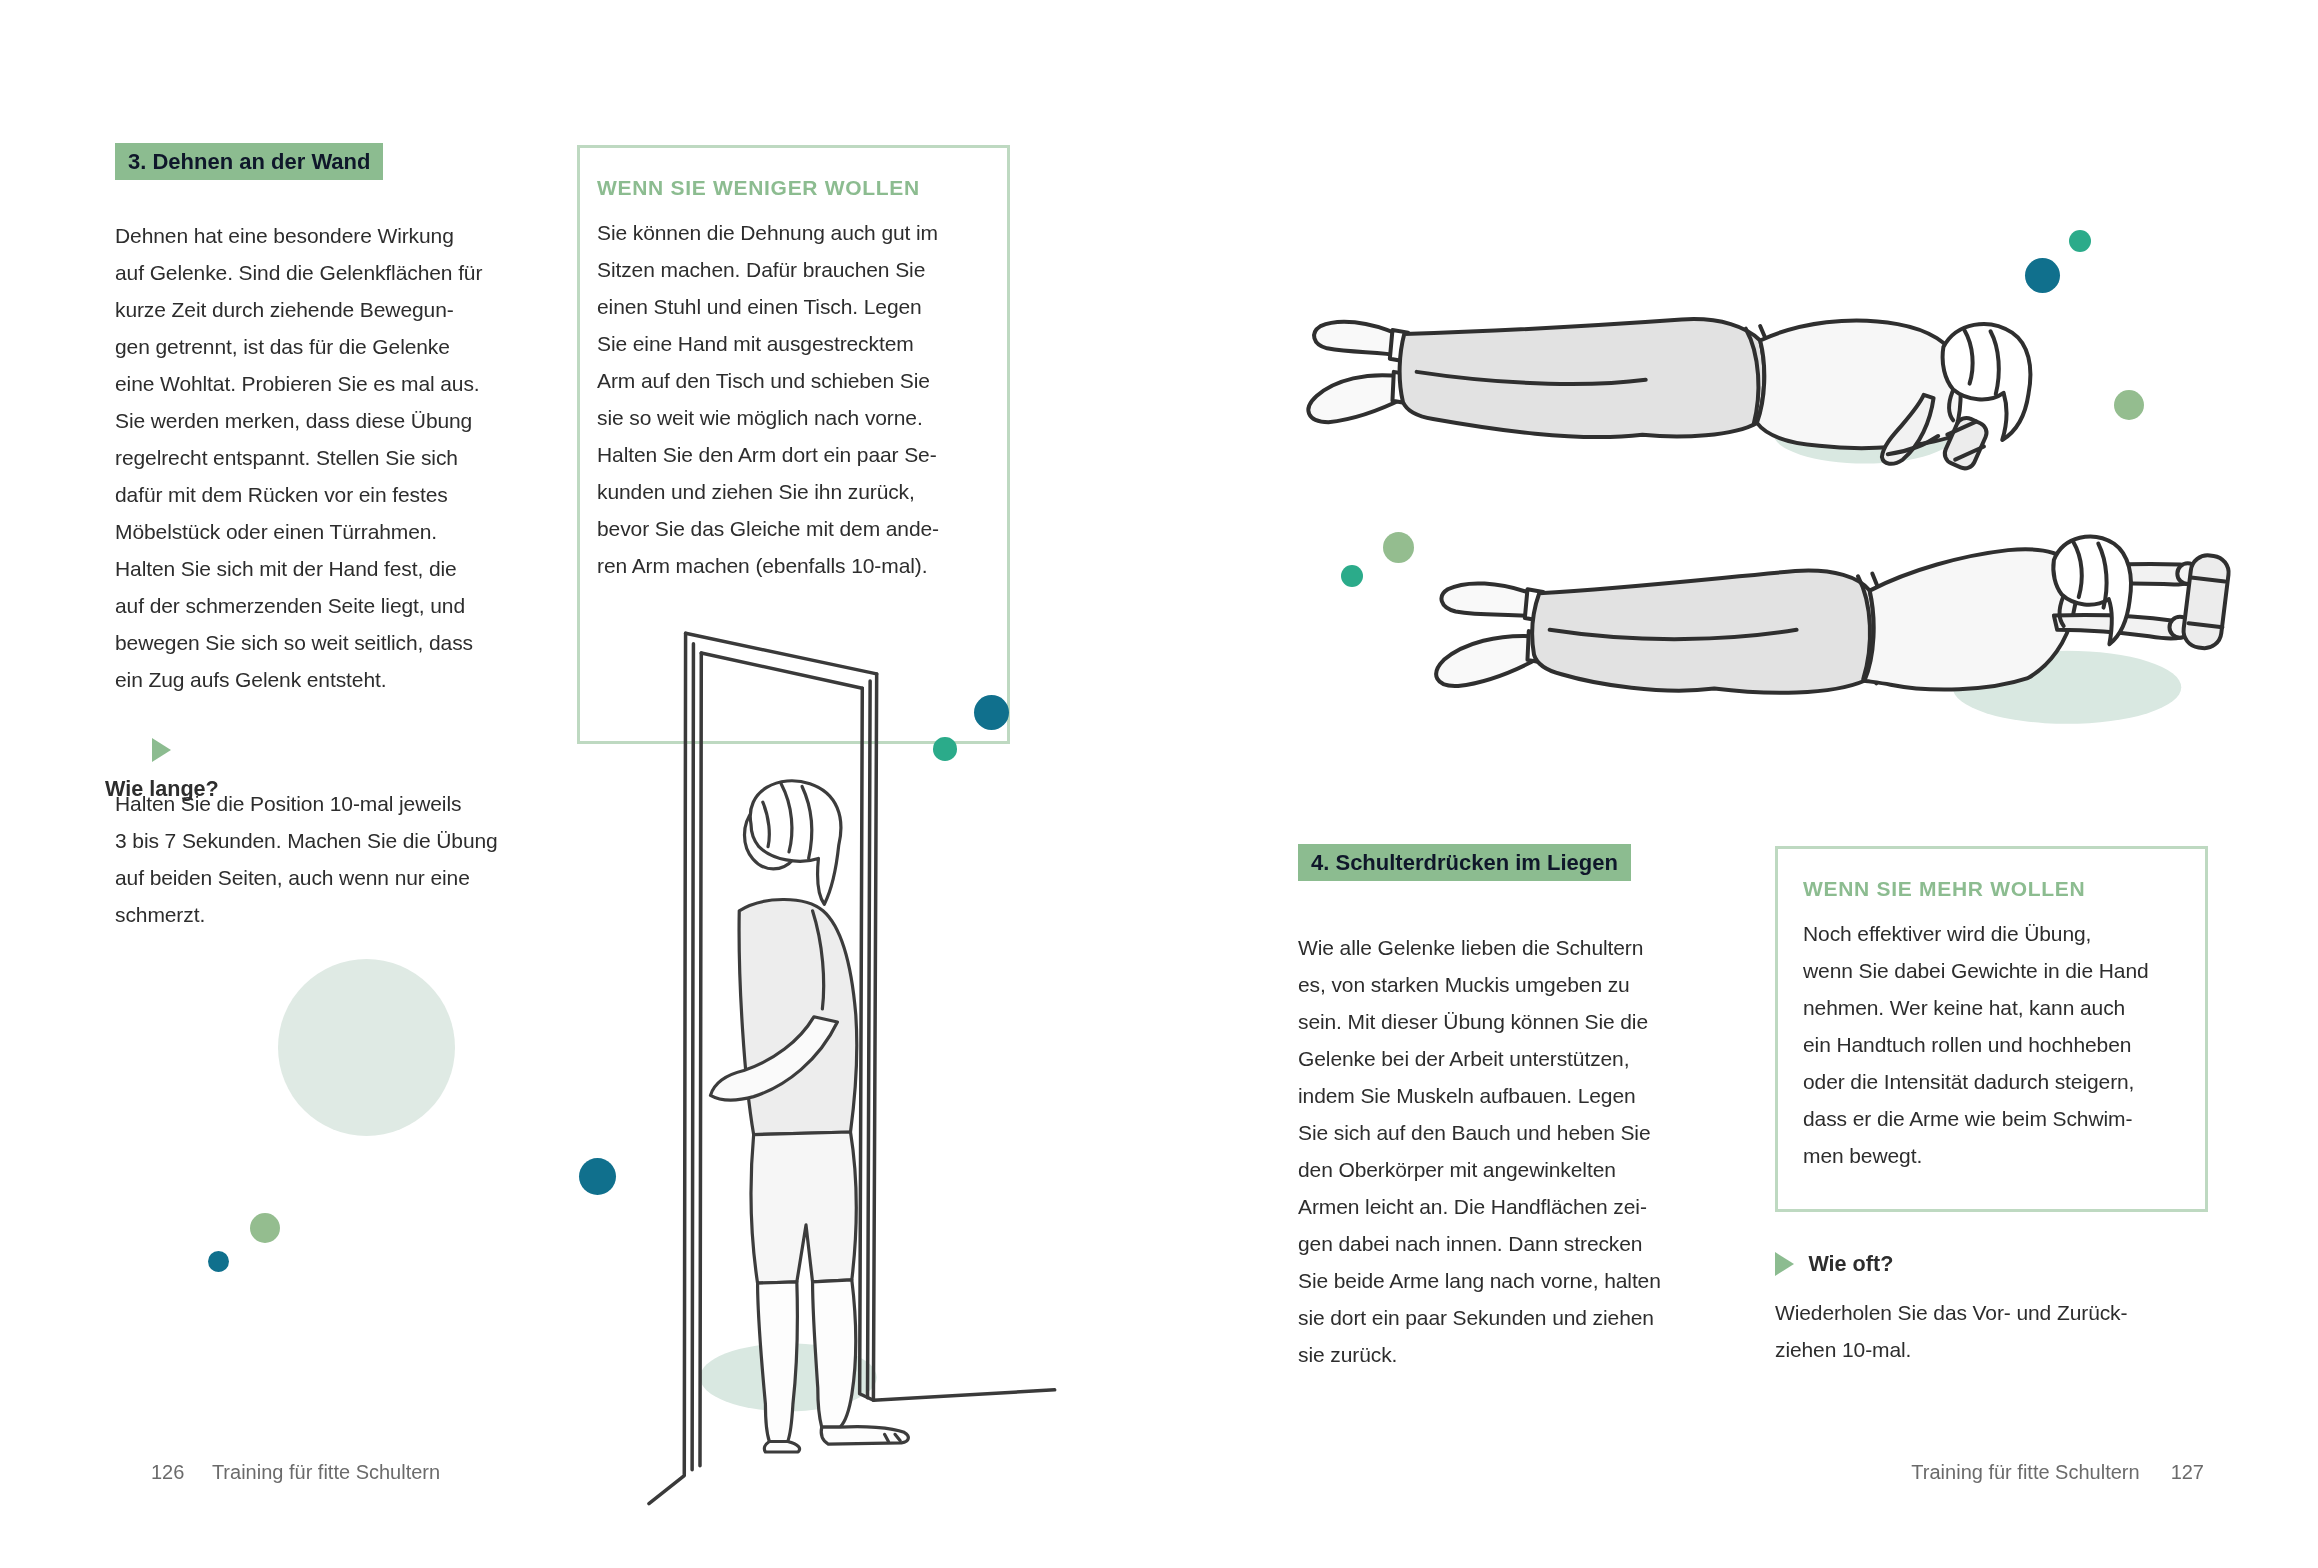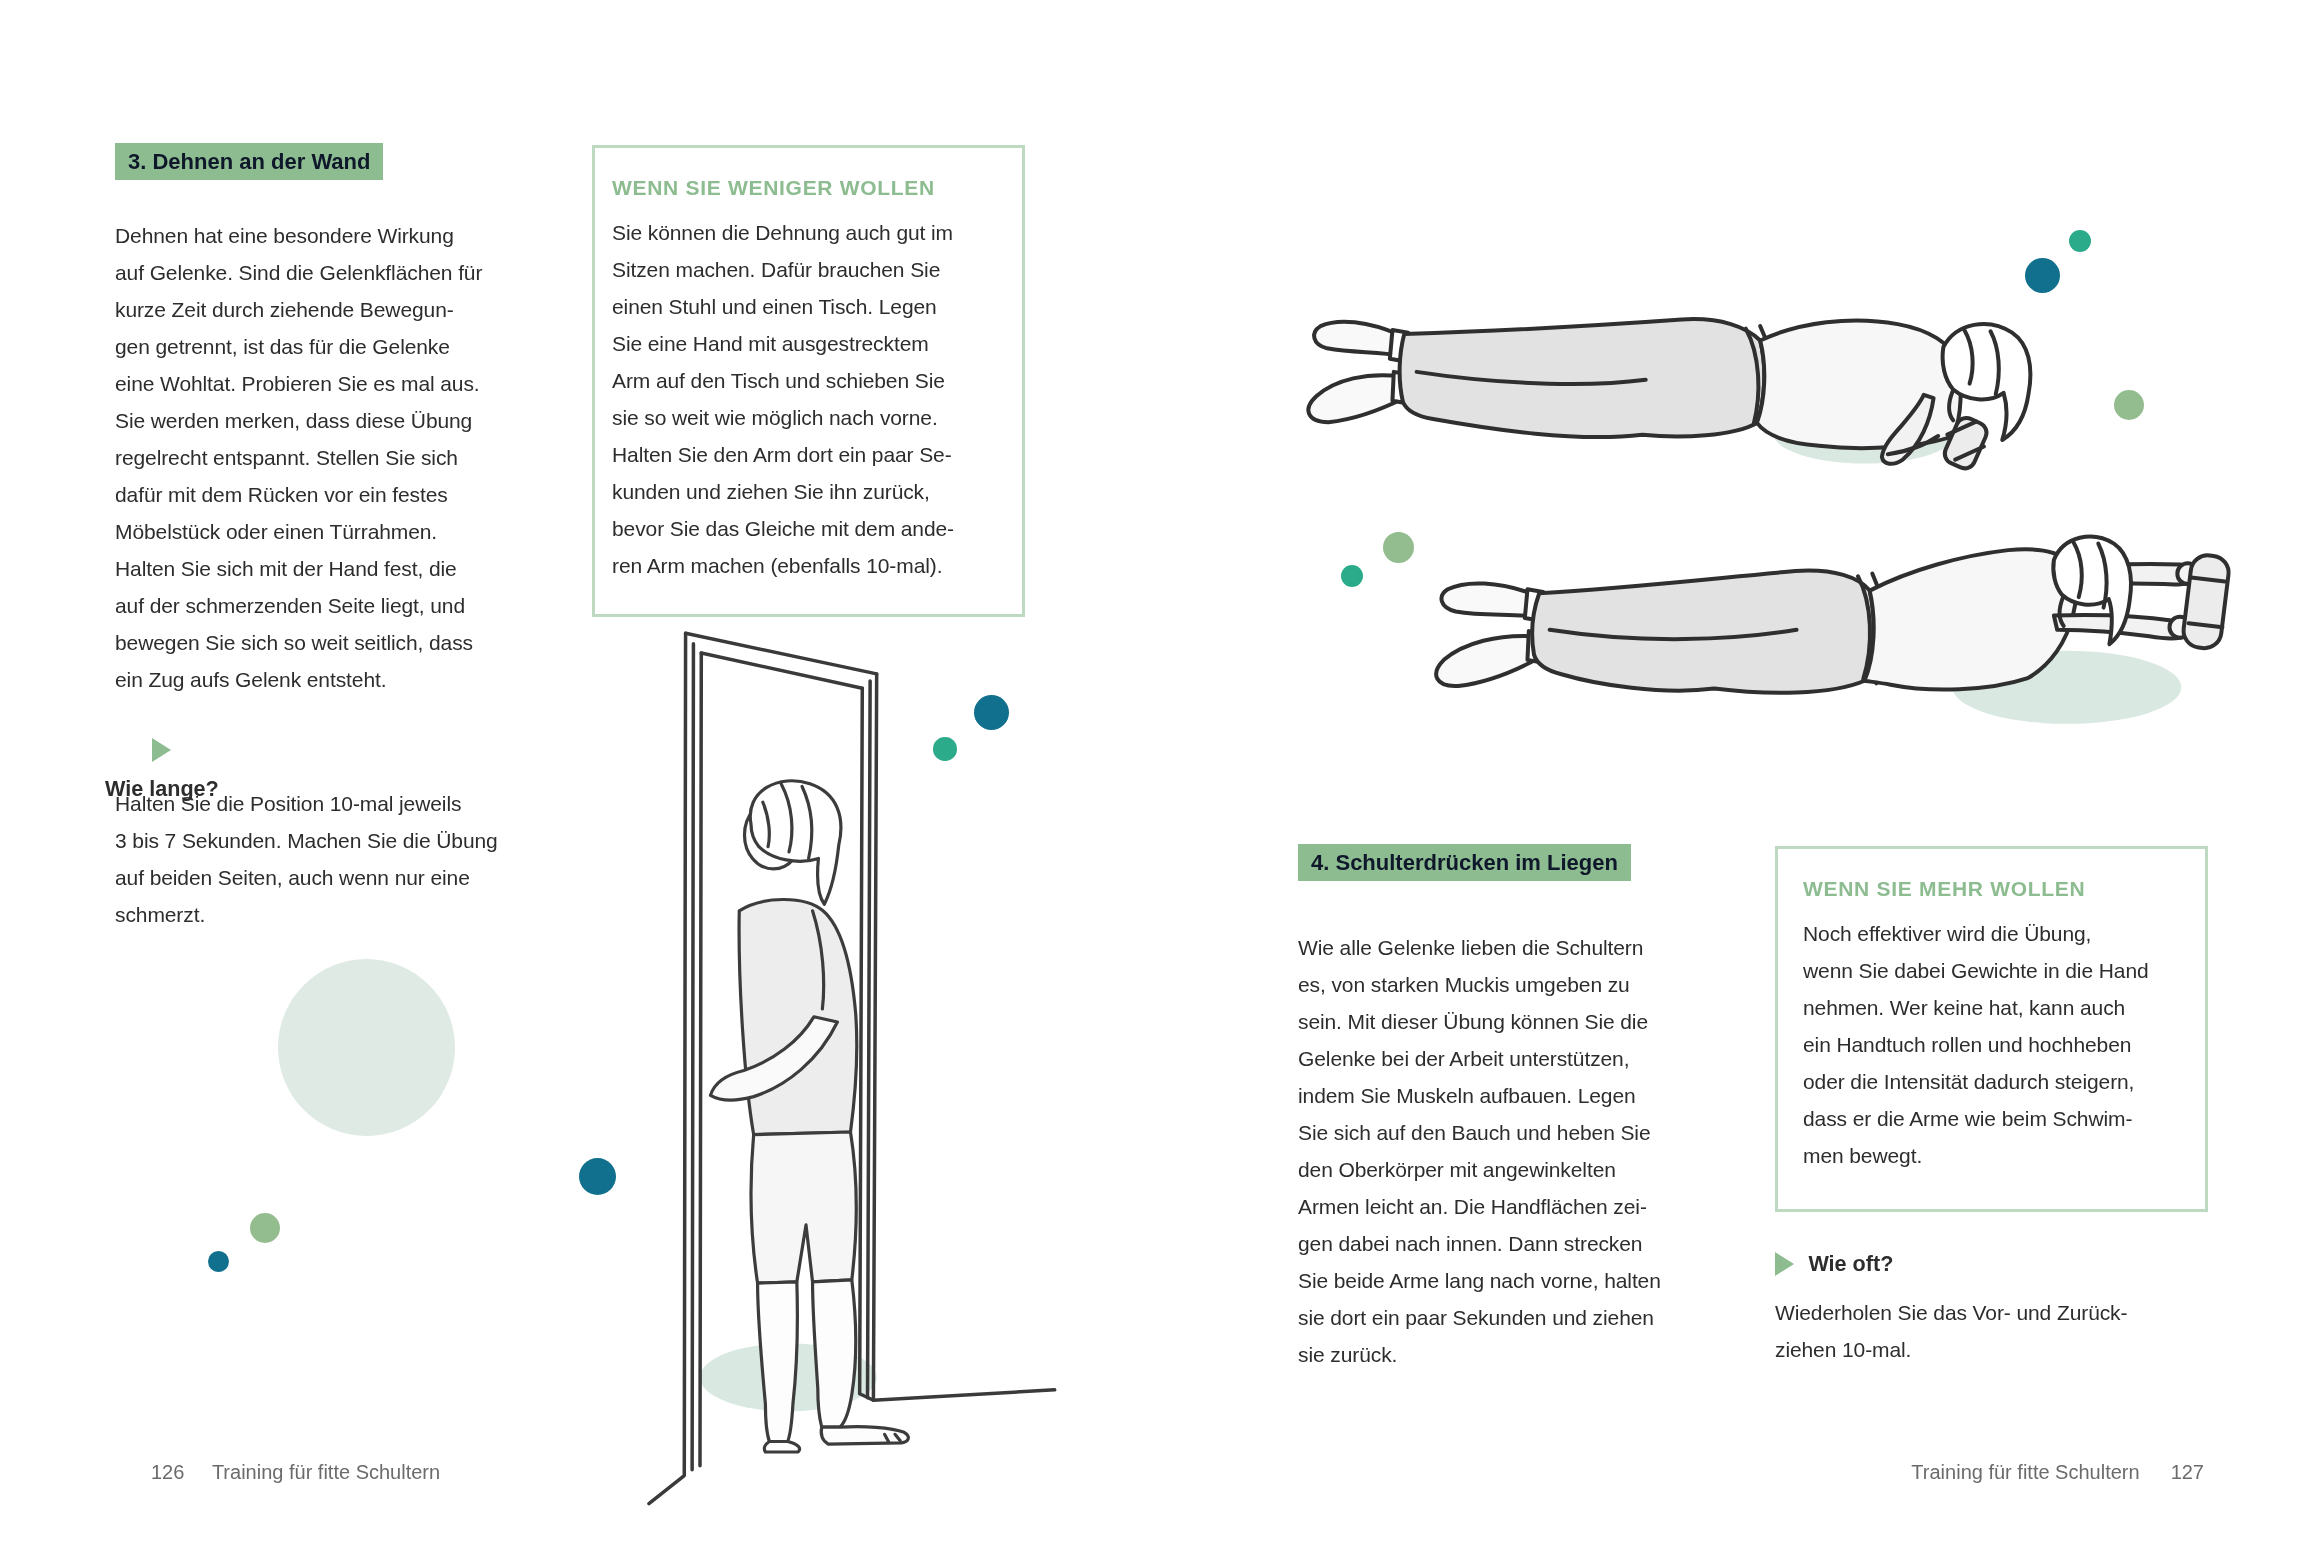--- a/index.html
+++ b/index.html
@@ -78,21 +78,21 @@
     <div class="subhead" style="left:105px; top:738px;flex-direction:column;">
       <span class="tri"></span>
       <span>Wie lange?</span>
     </div>
 
     <div class="body-text" style="left:115px; top:785px; width:452px;">Halten Sie die Position 10-mal jeweils
 3 bis 7 Sekunden. Machen Sie die Übung
 auf beiden Seiten, auch wenn nur eine
 schmerzt.</div>
 
-    <div class="infobox" style="left:592px; top:145px; width:433px; height:472px;">
+    <div class="infobox" style="left:577px; top:145px; width:433px; height:599px;">
       <div class="box-title">WENN SIE WENIGER WOLLEN</div>
       <div class="box-text">Sie können die Dehnung auch gut im
 Sitzen machen. Dafür brauchen Sie
 einen Stuhl und einen Tisch. Legen
 Sie eine Hand mit ausgestrecktem
 Arm auf den Tisch und schieben Sie
 sie so weit wie möglich nach vorne.
 Halten Sie den Arm dort ein paar Se-
 kunden und ziehen Sie ihn zurück,
 bevor Sie das Gleiche mit dem ande-

